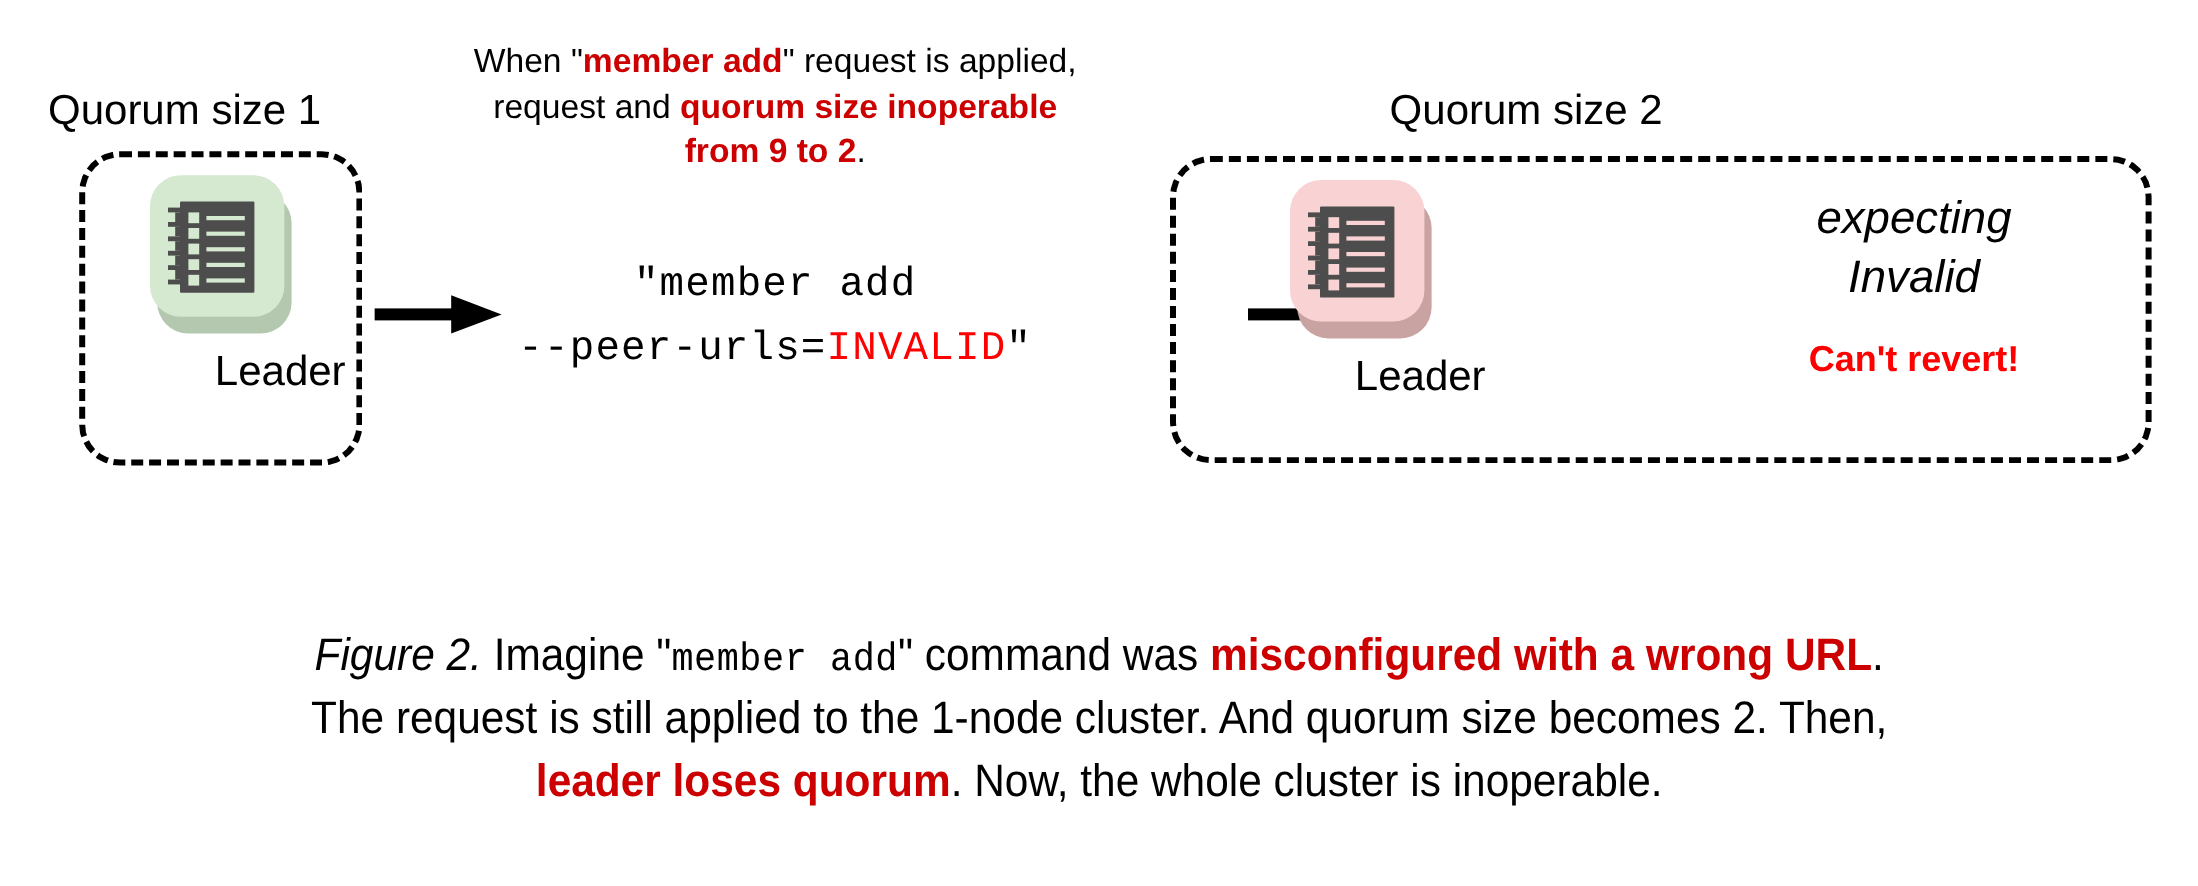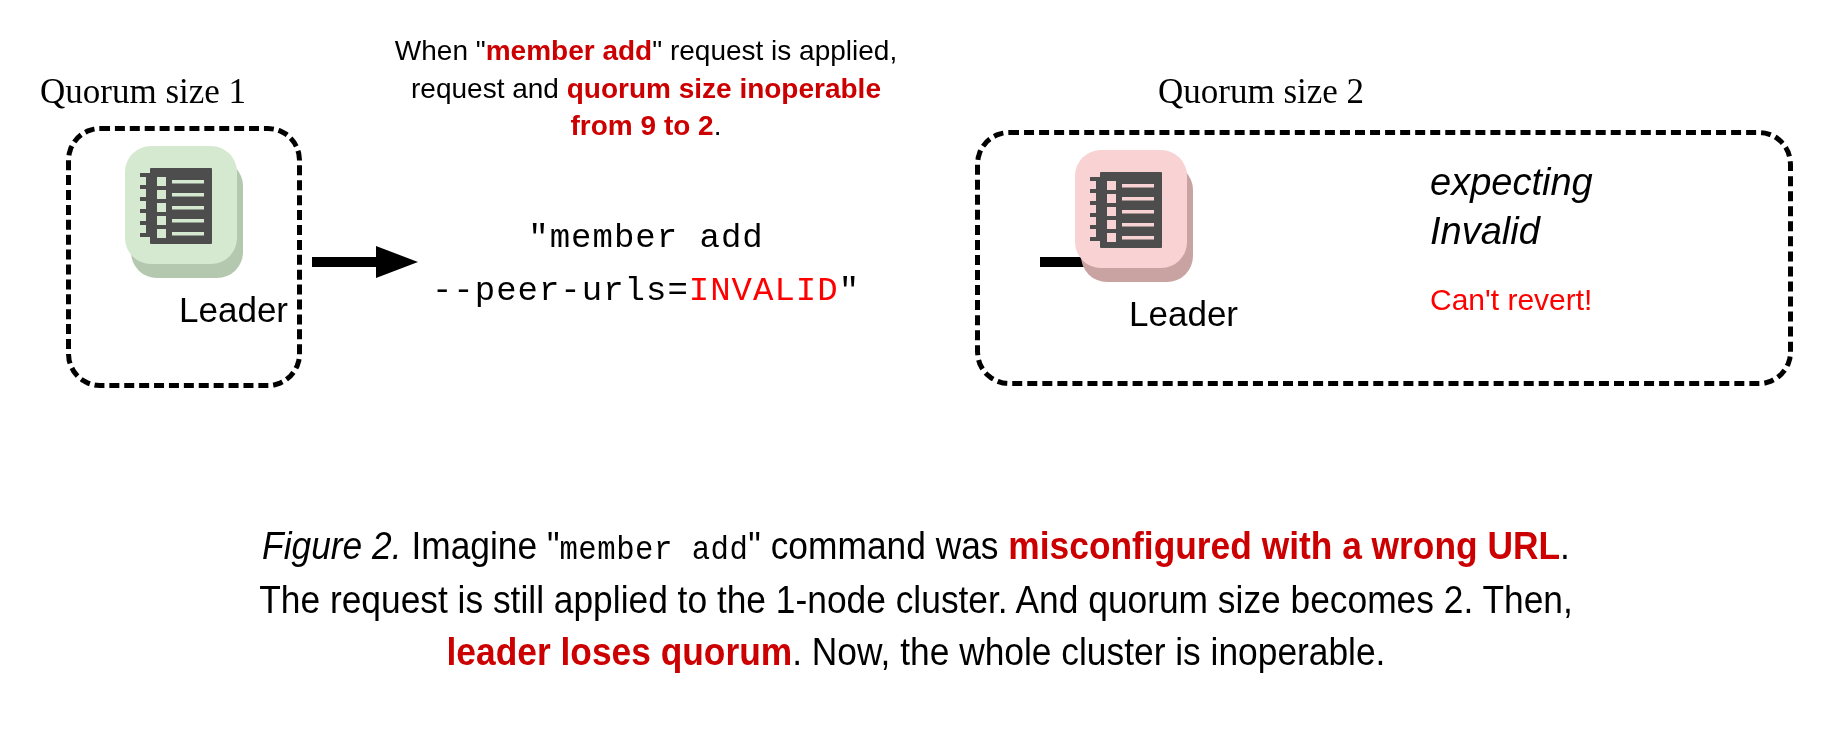--- a/index.html
+++ b/index.html
@@ -21,21 +21,21 @@
     inset: 0;
   }
 
   
   .quorum-heading {
     position: absolute;
     font-size: 35px;
     line-height: 1;
     color: #000;
     white-space: nowrap;
-    font-family: Liberation Serif, serif;
+    font-family: Liberation Sans, sans-serif;
   }
   #heading-left  { left: 40px;  top: 74px; }
   #heading-right { left: 1158px; top: 74px; }
 
   
   .cluster-box {
     position: absolute;
     border: 5px dashed #000000;
     border-radius: 34px;
     box-sizing: border-box;
@@ -129,33 +129,33 @@
   .arrow-svg { position: absolute; }
   #arrow-1 { left: 312px;  top: 238px; }
   #arrow-2 { left: 1040px; top: 238px; }
 
   
   #status-block {
     position: absolute;
     left: 1430px;
     top: 158px;
     width: 330px;
-    text-align: left;
+    text-align: center;
   }
   .status-line {
     font-family: "Liberation Sans", sans-serif;
     font-style: italic;
     font-size: 38px;
     line-height: 1.28;
     color: #000;
   }
   #status-warning {
     margin-top: 28px;
     font-family: "Liberation Sans", sans-serif;
-    font-weight: normal;
+    font-weight: bold;
     font-size: 30px;
     color: #ff0000;
     white-space: nowrap;
   }
 
   
   #caption {
     position: absolute;
     left: 40px;
     top: 520px;

